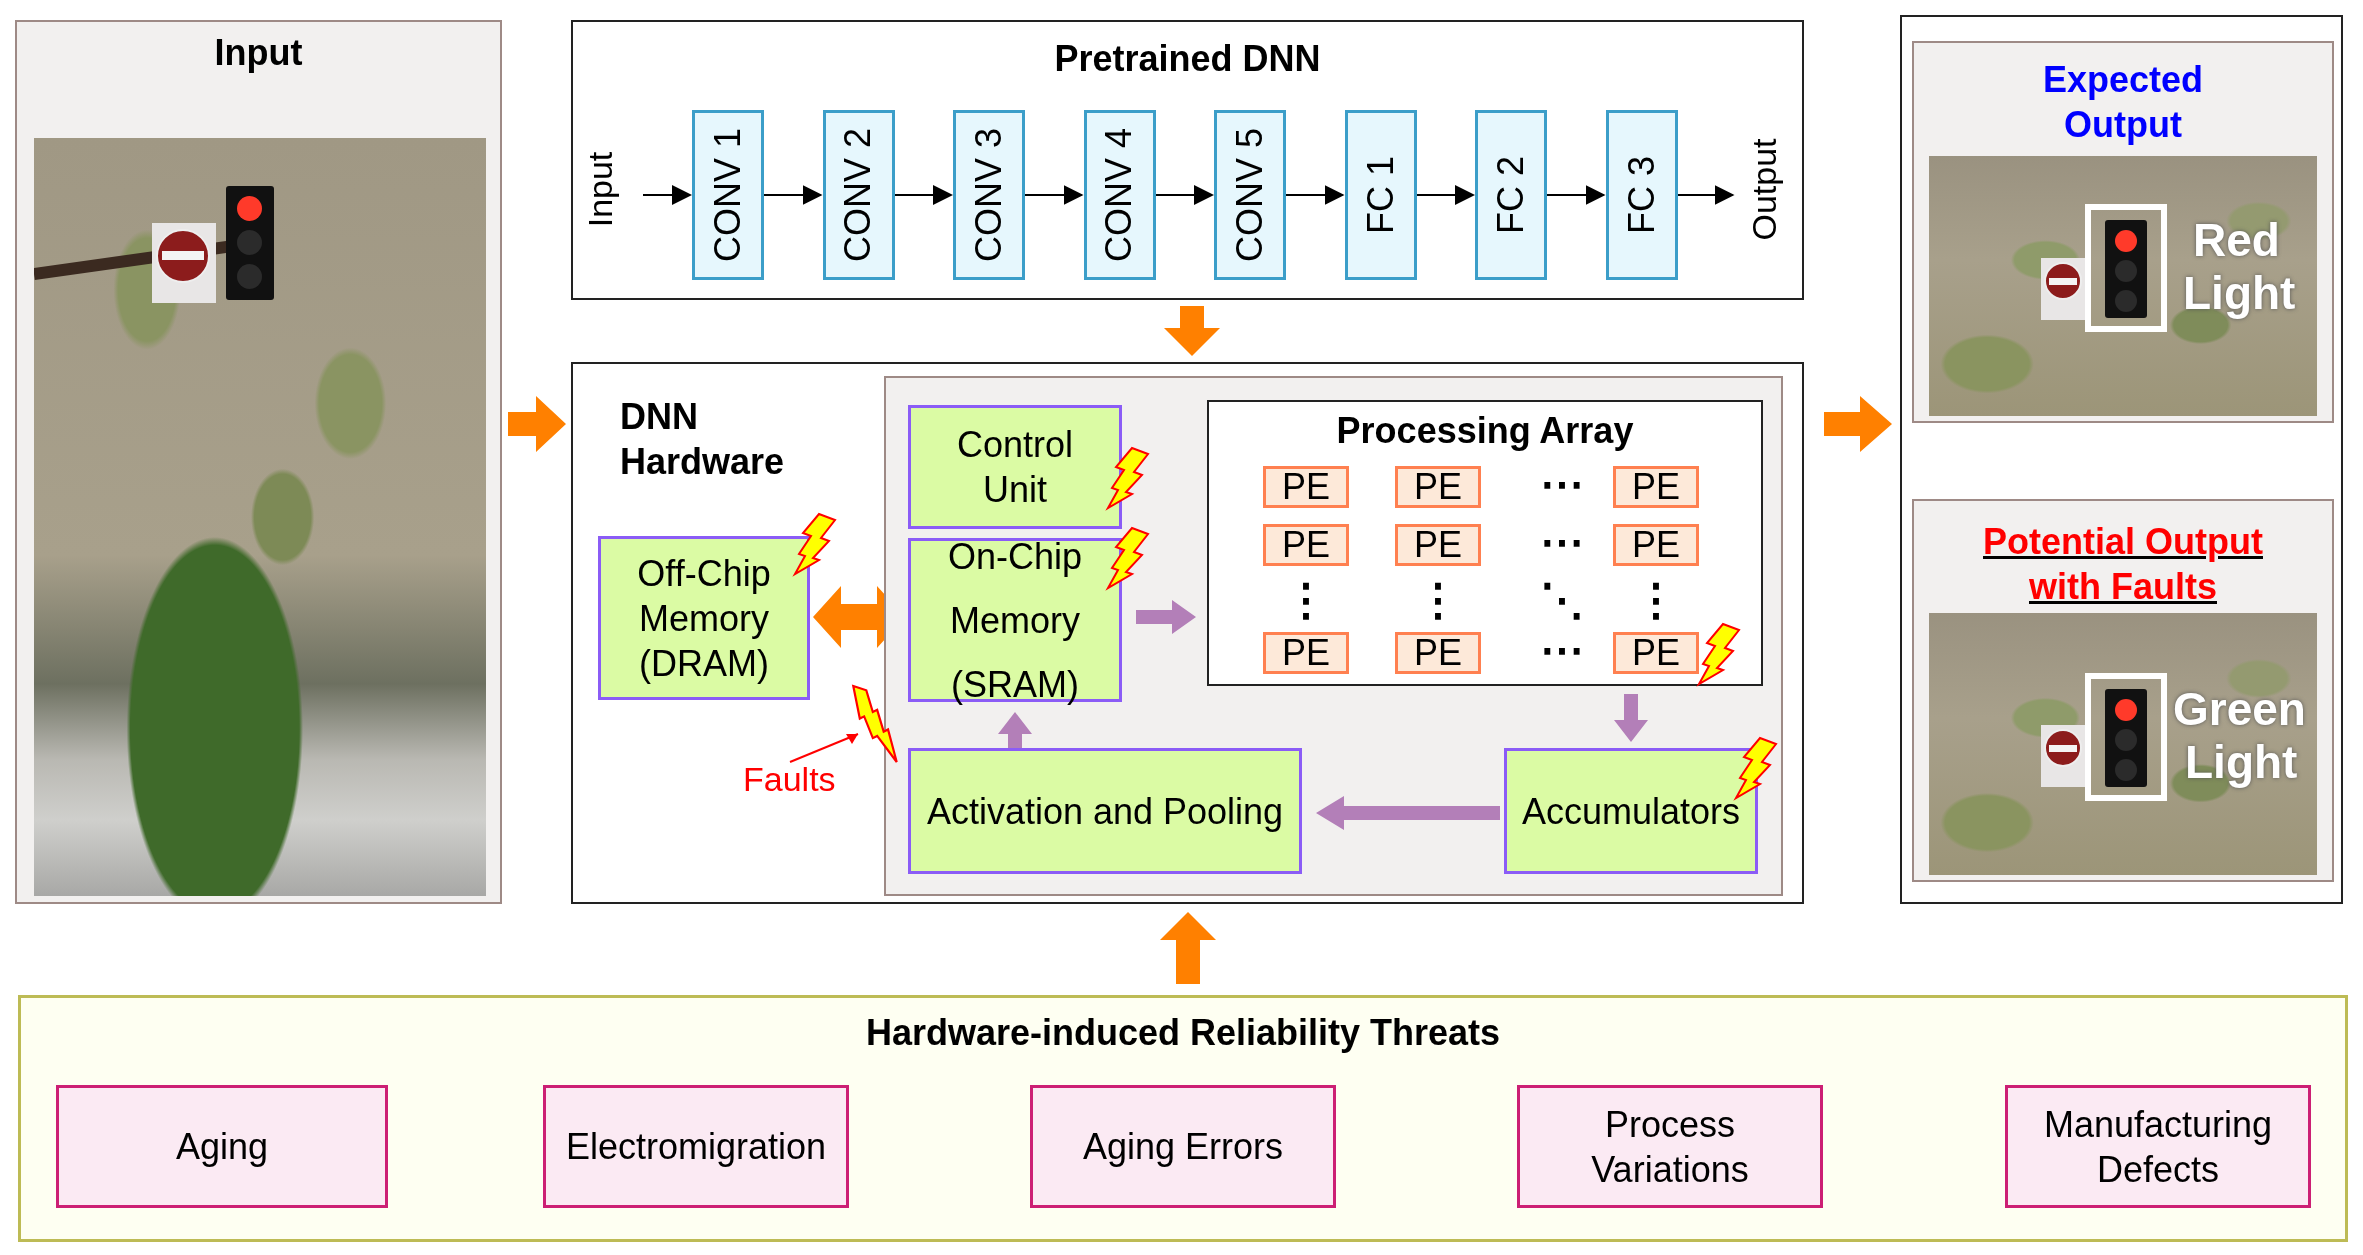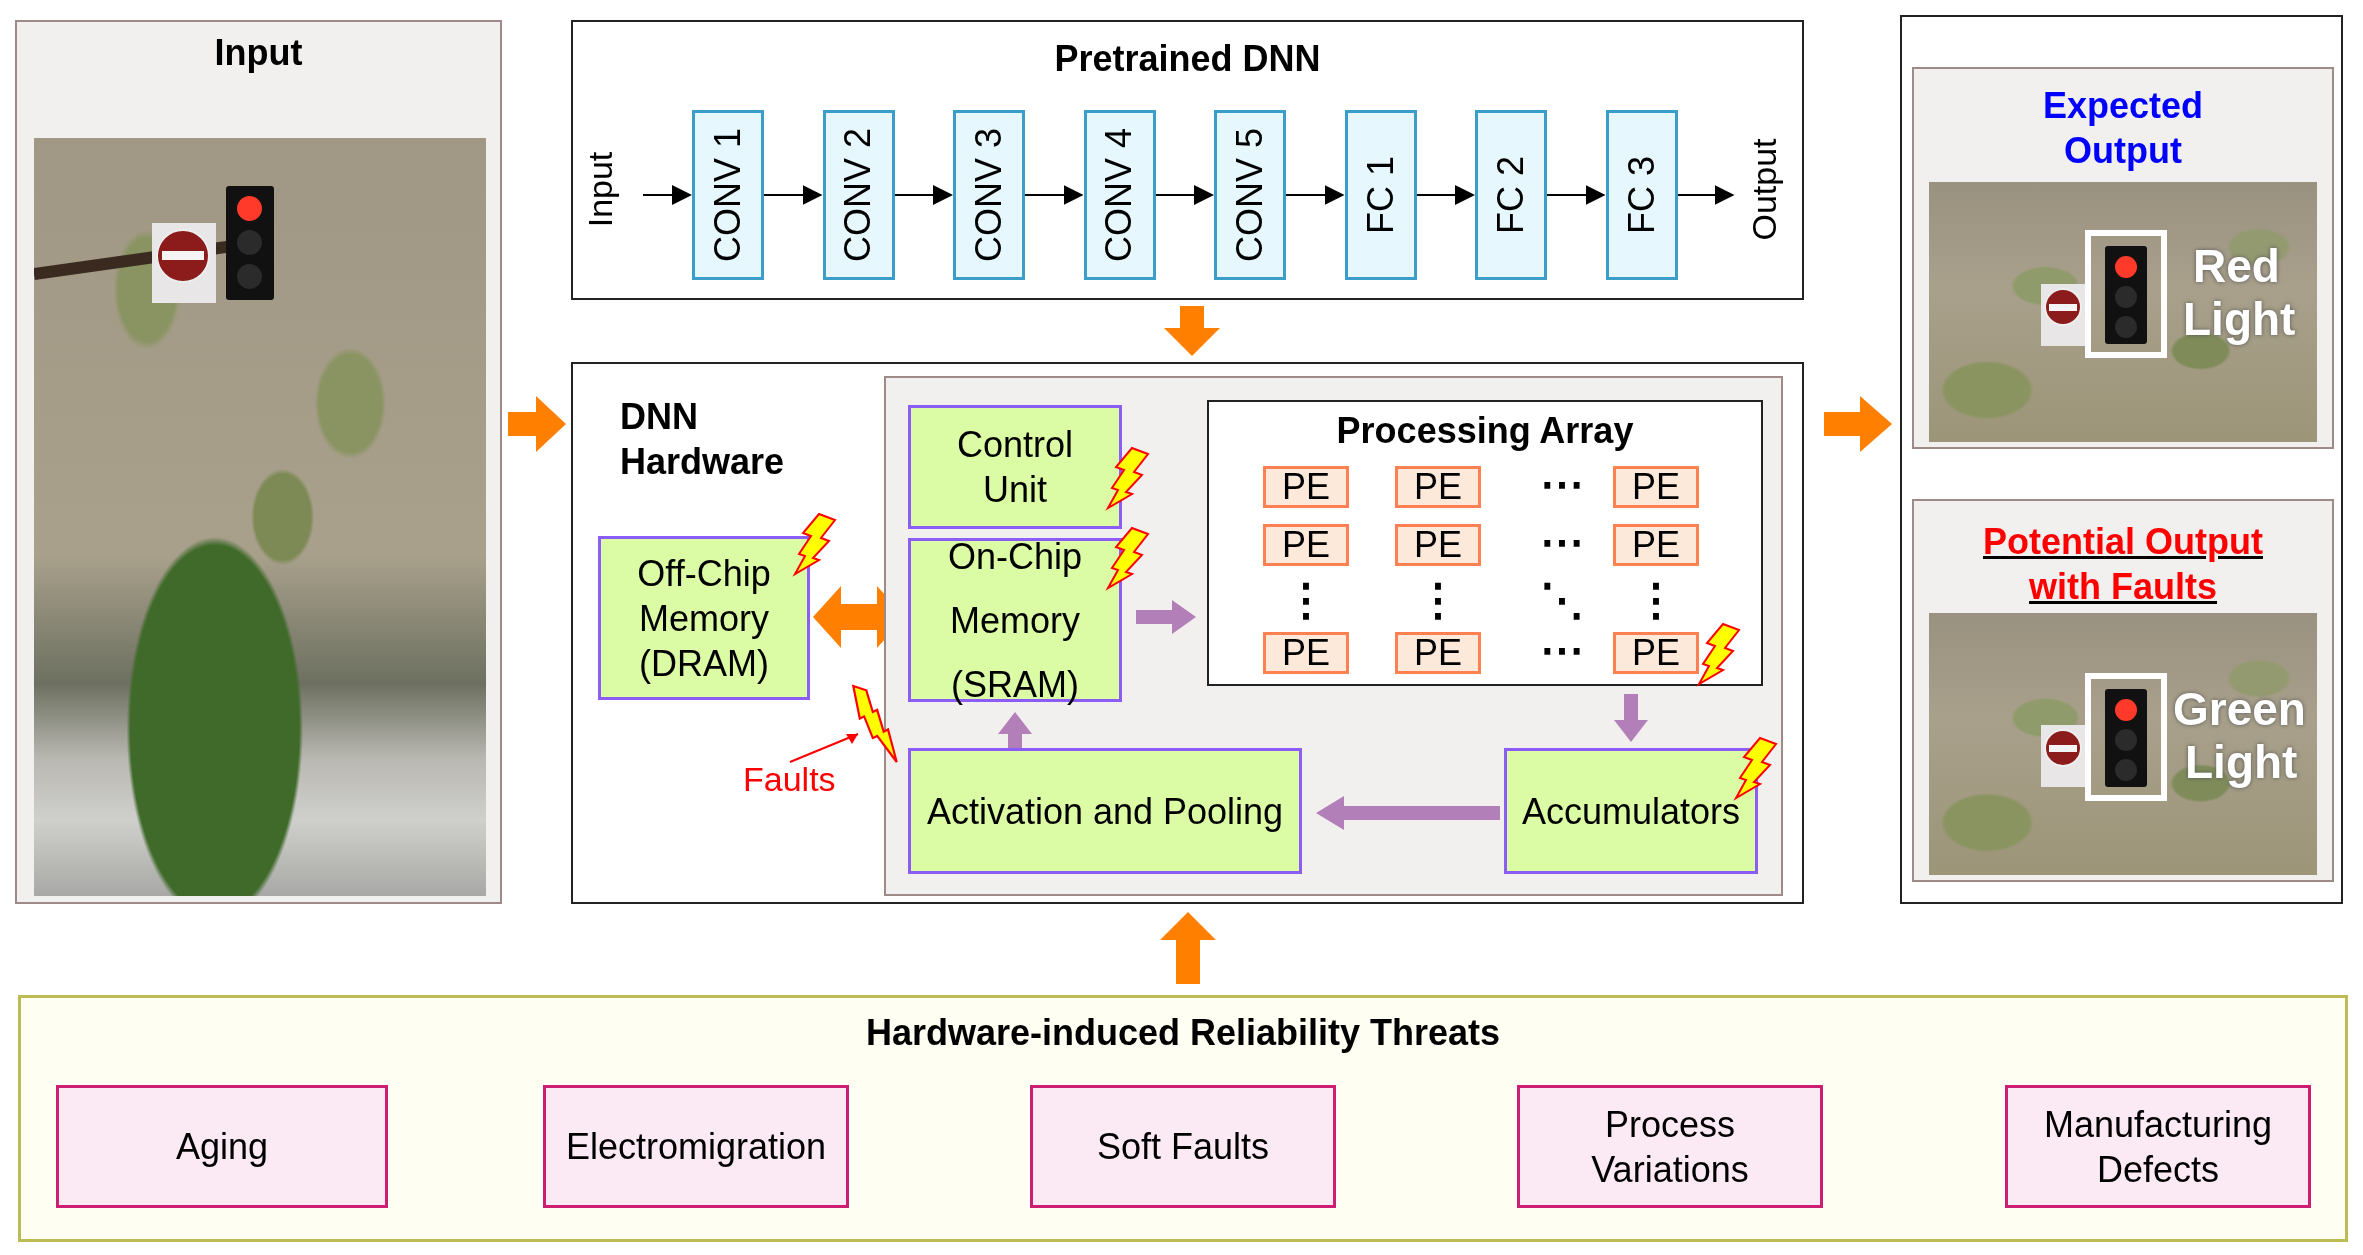--- a/index.html
+++ b/index.html
@@ -221,21 +221,21 @@
 <svg class="abs" style="left:1824px;top:396px;width:68px;height:56px;">
   <polygon class="arrow-orange" points="0,16 36,16 36,0 68,28 36,56 36,40 0,40"></polygon>
 </svg>
 
 <svg class="abs" style="left:1160px;top:912px;width:56px;height:72px;">
   <polygon class="arrow-orange" points="28,0 56,28 40,28 40,72 16,72 16,28 0,28"></polygon>
 </svg>
 
 <div class="abs box-black" style="left:1900px;top:15px;width:443px;height:889px;">
 
-  <div class="abs panel-grey" style="left:10px;top:24px;width:422px;height:382px;margin-top:26px;">
+  <div class="abs panel-grey" style="left:10px;top:24px;width:422px;height:382px;">
     <div class="abs title" style="left:0;top:14px;width:100%;line-height:1.25;">
       <div style="color:#0000ff;">Expected</div>
       <div style="color:#0000ff;">Output</div>
     </div>
     <div class="abs photo" style="left:15px;top:113px;width:388px;height:260px;">
       <div class="abs sign" style="left:112px;top:102px;width:44px;height:62px;">
         <div class="abs sign-disc" style="left:3px;top:4px;width:38px;height:38px;"></div>
         <div class="abs sign-bar" style="left:8px;top:20px;width:28px;height:7px;"></div>
       </div>
       <div class="abs bbox" style="left:156px;top:48px;width:82px;height:128px;"></div>
@@ -278,21 +278,21 @@
 <div class="abs" style="left:18px;top:995px;width:2330px;height:247px;background:#fefff2;border:3px solid #bdbb55;">
   <div class="abs title" style="left:0;top:14px;width:100%;">Hardware-induced Reliability Threats</div>
   <div id="threat-row">
       <div class="abs threat" style="left: 35px; top: 87px; width: 332px; height: 123px; flex-direction: column;">
         <div>Aging</div>
       </div>
       <div class="abs threat" style="left: 522px; top: 87px; width: 306px; height: 123px; flex-direction: column;">
         <div>Electromigration</div>
       </div>
       <div class="abs threat" style="left: 1009px; top: 87px; width: 306px; height: 123px; flex-direction: column;">
-        <div>Soft Faults</div>
+        <div>Aging Errors</div>
       </div>
       <div class="abs threat" style="left: 1496px; top: 87px; width: 306px; height: 123px; flex-direction: column;">
         <div>Process</div>
         <div>Variations</div>
       </div>
       <div class="abs threat" style="left: 1984px; top: 87px; width: 306px; height: 123px; flex-direction: column;">
         <div>Manufacturing</div>
         <div>Defects</div>
       </div>
     </div>

